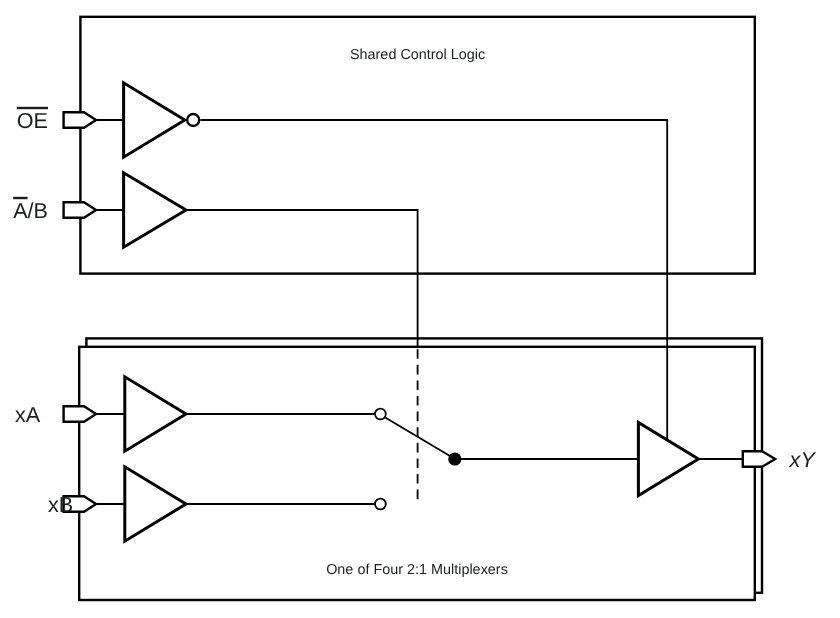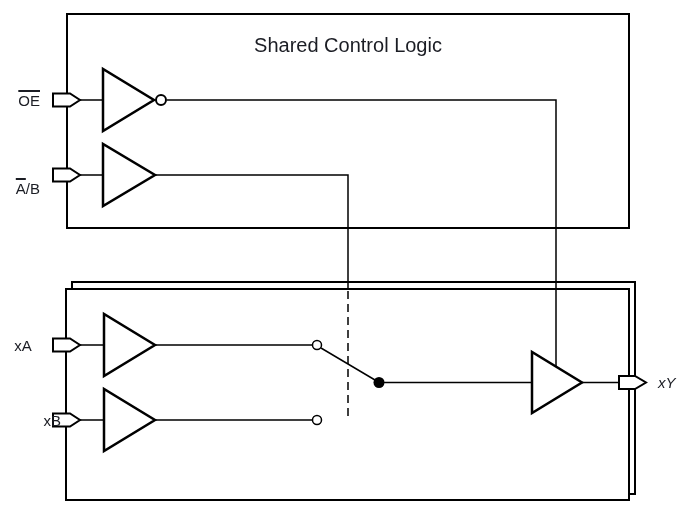--- a/index.html
+++ b/index.html
@@ -1,23 +1,23 @@
 <!DOCTYPE html>
 <html><head>
 <meta charset="utf-8">
 <style>
   html,body{margin:0;padding:0;background:#ffffff;}
   .canvas{
     position:relative;width:700px;height:515px;background:#ffffff;
     font-family:"Liberation Sans",sans-serif;color:#1b1d24;overflow:hidden;
   }
   .canvas svg{position:absolute;left:0;top:0;}
-  .label{position:absolute;font-size:15px;line-height:18px;white-space:nowrap;}
+  .label{position:absolute;font-size:18px;line-height:18px;white-space:nowrap;}
   .over{text-decoration:overline;text-decoration-thickness:1.5px;}
-  .title{position:absolute;font-size:20px;line-height:19px;text-align:center;white-space:nowrap;}
+  .title{position:absolute;font-size:12px;line-height:19px;text-align:center;white-space:nowrap;}
 </style>
 </head>
 <body>
 
 <div class="canvas">
 
   <svg width="700" height="515" viewBox="0 0 700 515">
 
     <rect x="72" y="282" width="563" height="212" fill="#ffffff" stroke="#000000" stroke-width="2"></rect>
     <rect x="66" y="289" width="563" height="211" fill="#ffffff" stroke="#000000" stroke-width="2"></rect>
@@ -51,24 +51,25 @@
       <path d="M53,93.5 H70 L80,100 L70,106.5 H53 Z"></path>
       <path d="M53,168.5 H70 L80,175 L70,181.5 H53 Z"></path>
       <path d="M53,338.5 H70 L80,345 L70,351.5 H53 Z"></path>
       <path d="M53,413.5 H70 L80,420 L70,426.5 H53 Z"></path>
       <path d="M619,376 H635 L646,382.5 L635,389 H619 Z"></path>
     </g>
   </svg>
 
   <div class="title" style="left:67px;top:36px;width:562px;">Shared Control Logic</div>
 
+  <div class="title" style="left:66px;top:465px;width:563px;">One of Four 2:1 Multiplexers</div>
 
   <div class="label" style="left:0;top:92px;width:40px;text-align:right;"><span class="over">OE</span><span></span></div>
 
-  <div class="label" style="left:0;top:167px;width:40px;text-align:right;margin-top:13px;"><span class="over">A</span><span>/B</span></div>
+  <div class="label" style="left:0;top:167px;width:40px;text-align:right;"><span class="over">A</span><span>/B</span></div>
 
   <div class="label" style="left:0;top:337px;width:46px;text-align:center;">xA</div>
 
   <div class="label" style="left:0;top:412px;width:46px;text-align:right;padding-left:15px;">xB</div>
 
   <div class="label" style="left:658px;top:374px;font-style:italic;">xY</div>
 
 </div>
 
 </body></html>

